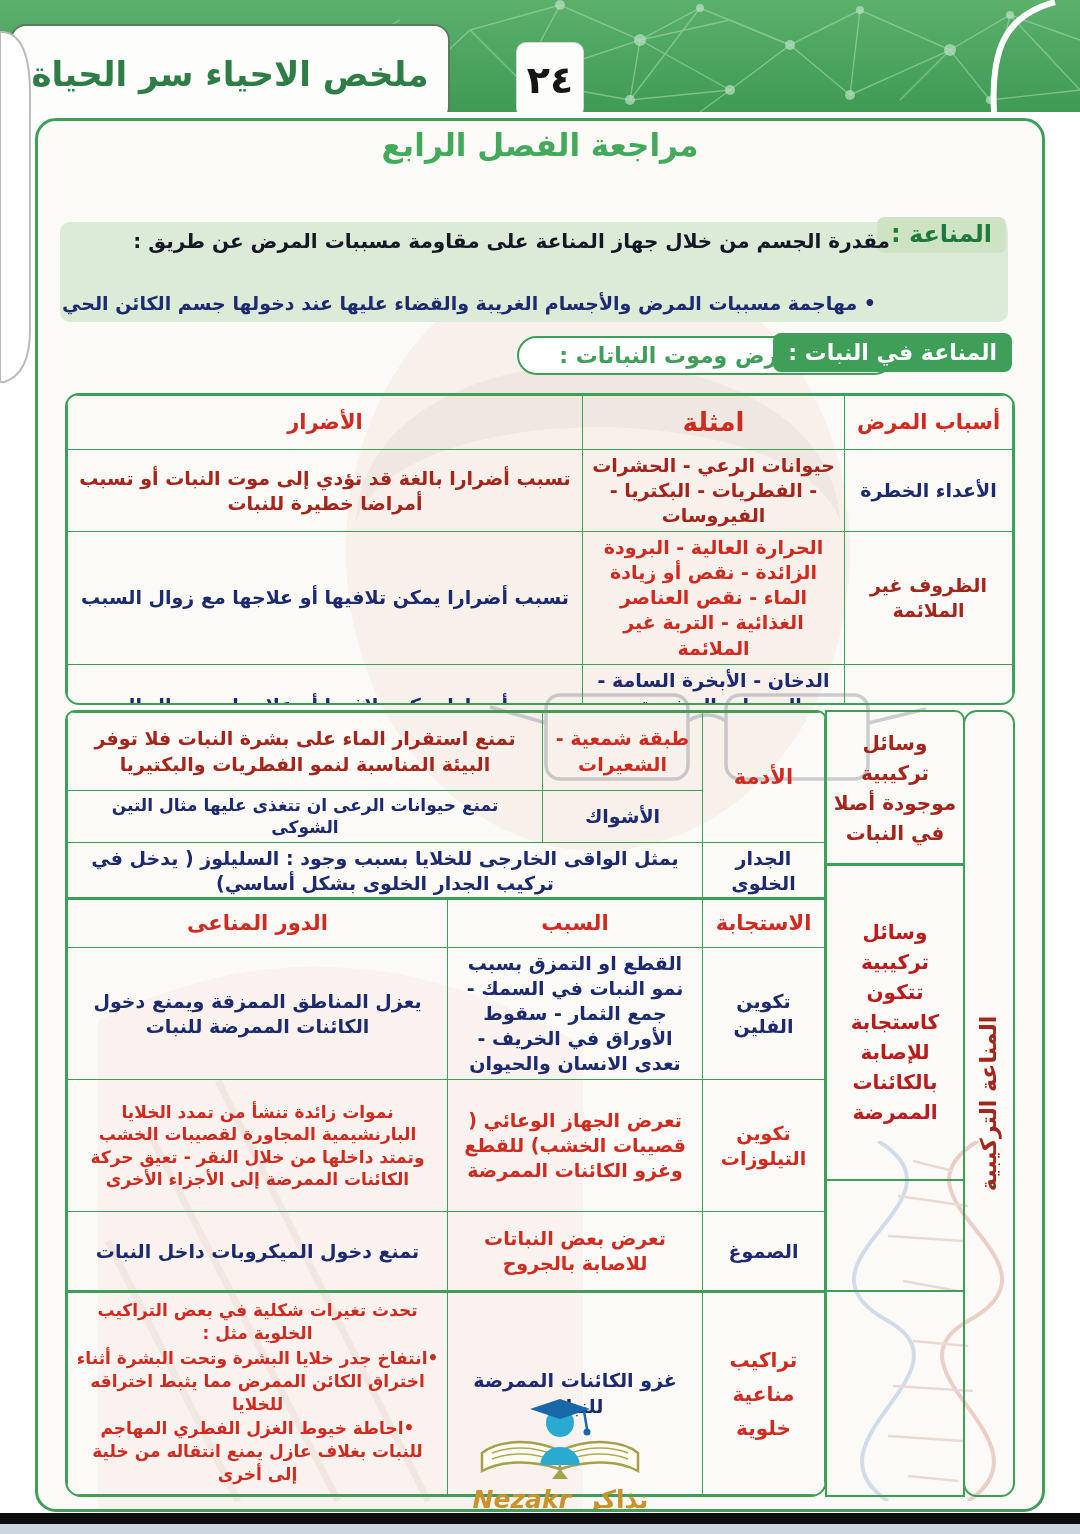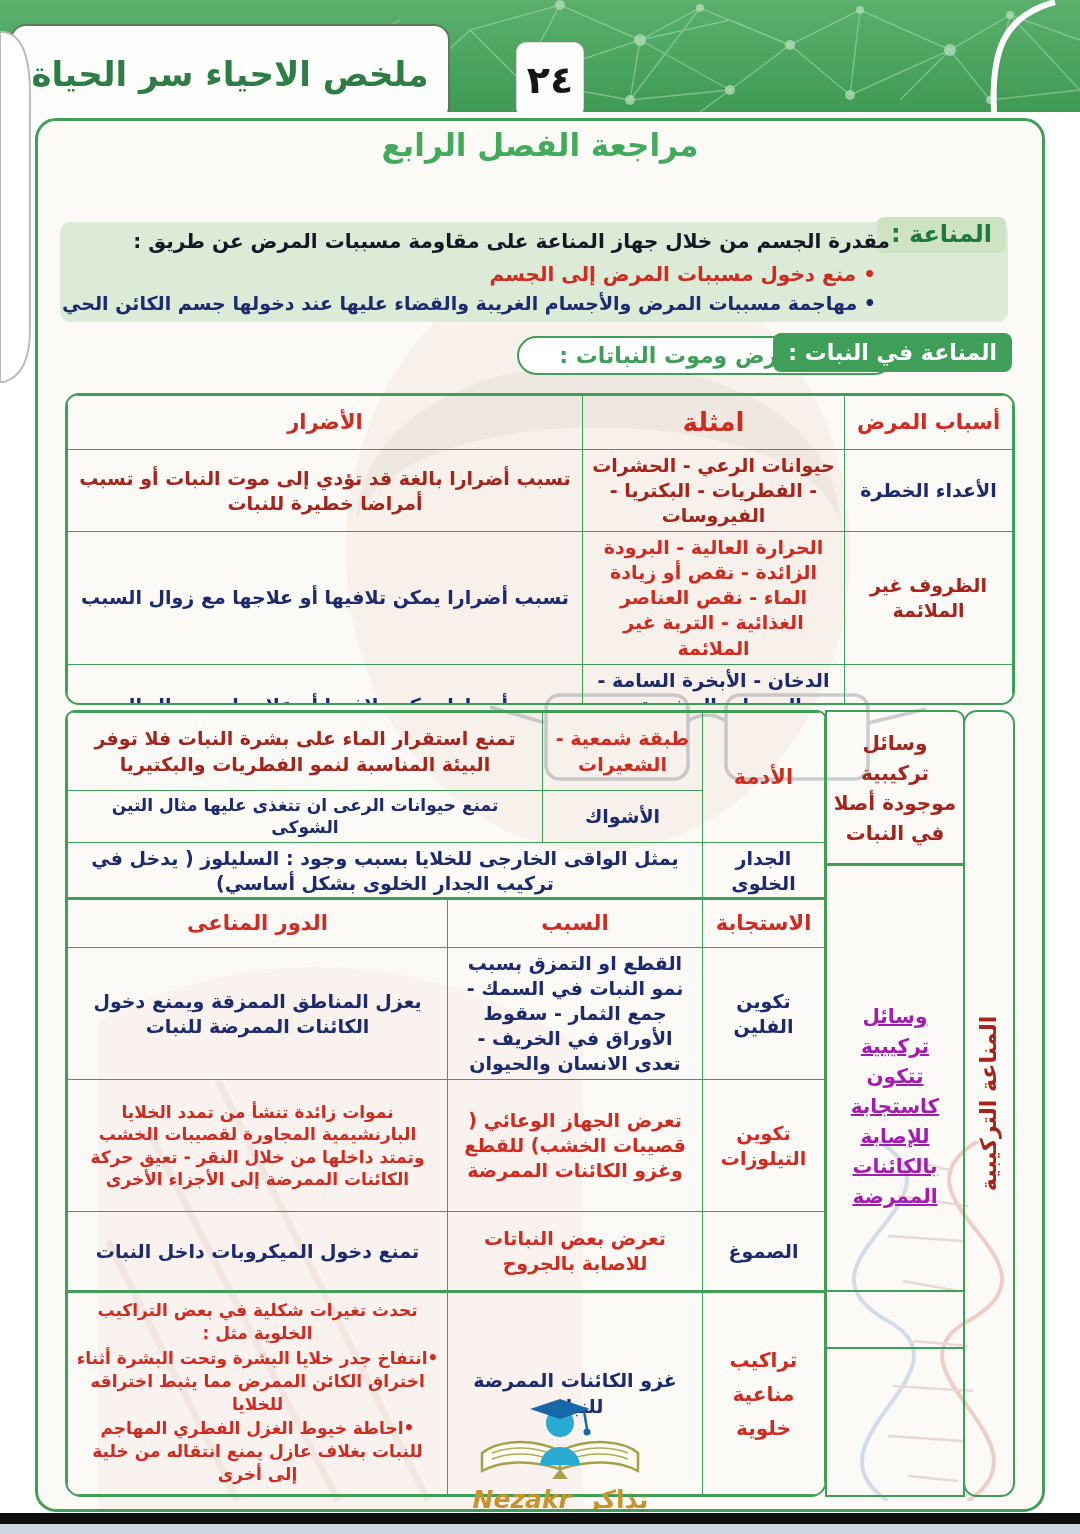--- a/index.html
+++ b/index.html
@@ -188,21 +188,20 @@
     </g>
   </svg>
 
   <div class="content">
 
     <div class="abs page-title" style="top:6px;">مراجعة الفصل الرابع</div>
 
     <div class="abs def-box">
       <div class="def-tab">المناعة :</div>
       <div class="def-intro" style="color: rgb(20, 24, 36);">مقدرة الجسم من خلال جهاز المناعة على مقاومة مسببات المرض عن طريق :</div>
-      <div class="def-b1" style="color: rgb(208, 43, 32);">• منع دخول مسببات المرض إلى الجسم</div>
       <div class="def-b2" style="color: rgb(29, 42, 110);">• مهاجمة مسببات المرض والأجسام الغريبة والقضاء عليها عند دخولها جسم الكائن الحي</div>
     </div>
 
     <div class="pill-green">المناعة في النبات :</div>
     <div class="pill-white">اسباب مرض وموت النباتات :</div>
 
     <div class="tbl causes r14">
       <table class="gt">
         <colgroup>
             <col style="width:168px">
@@ -306,21 +305,21 @@
             <div style="color: rgb(208, 43, 32);">تحدث تغيرات شكلية في بعض التراكيب الخلوية مثل :</div>
             <div style="color: rgb(208, 43, 32);">•انتفاخ جدر خلايا البشرة وتحت البشرة أثناء اختراق الكائن الممرض مما يثبط اختراقه للخلايا</div>
             <div style="color: rgb(208, 43, 32);">•احاطة خيوط الغزل الفطري المهاجم للنبات بغلاف عازل يمنع انتقاله من خلية إلى أخرى</div>
           </td>
         </tr>
       </tbody>
         </table>
     </div>
 
     <div class="gcell" style="top: 589px; height: 156px; border-radius: 0px 10px 0px 0px; color: rgb(163, 37, 27);">وسائل تركيبية موجودة أصلا في النبات</div>
-    <div class="gcell" style="top: 742px; height: 486px; color: #a21caf; text-decoration: underline;">وسائل تركيبية تتكون كاستجابة للإصابة بالكائنات الممرضة</div>
+    <div class="gcell" style="top: 742px; height: 318px; color: #b91c1c;">وسائل تركيبية تتكون كاستجابة للإصابة بالكائنات الممرضة</div>
     <div class="gcell" style="top:1169px;height:207px;"></div>
 
     <div class="strip">
       <span style="color: rgb(163, 37, 27);">المناعة التركيبية</span>
     </div>
 
     <div class="abs logo">
       <svg width="185" height="92" viewBox="0 0 185 92">
         <path d="M92 58 C 62 44 28 48 14 60 L14 78 C 32 68 62 66 92 76 Z" fill="#fffdf2" stroke="#a5a049" stroke-width="2.5"></path>
         <path d="M92 58 C 122 44 156 48 170 60 L170 78 C 152 68 122 66 92 76 Z" fill="#fffdf2" stroke="#a5a049" stroke-width="2.5"></path>

